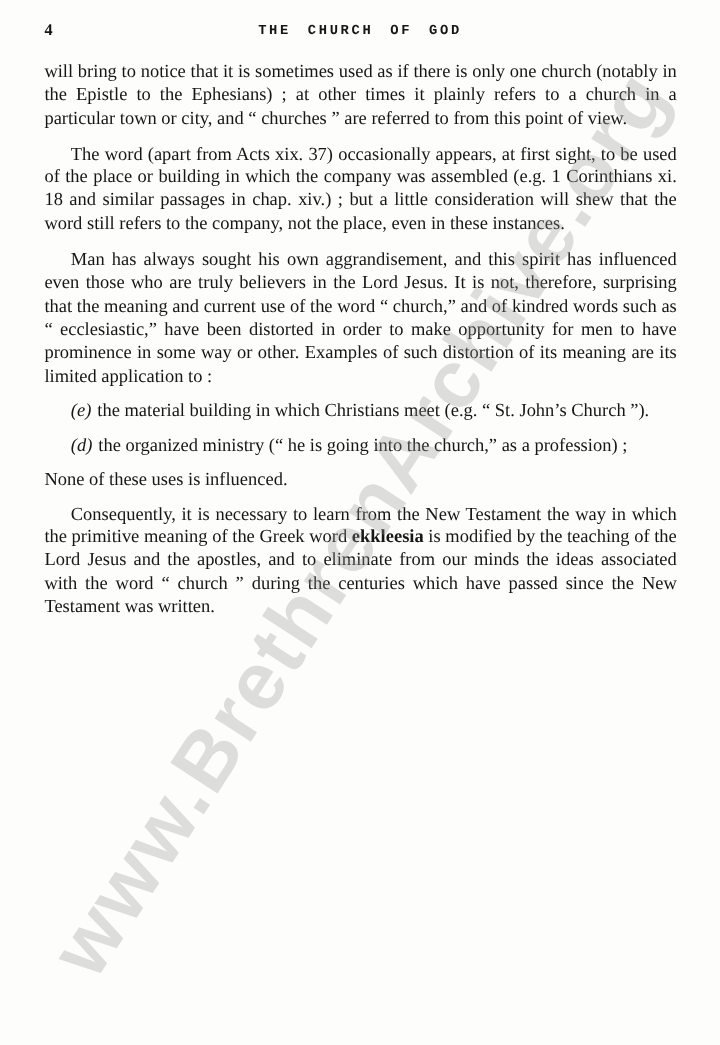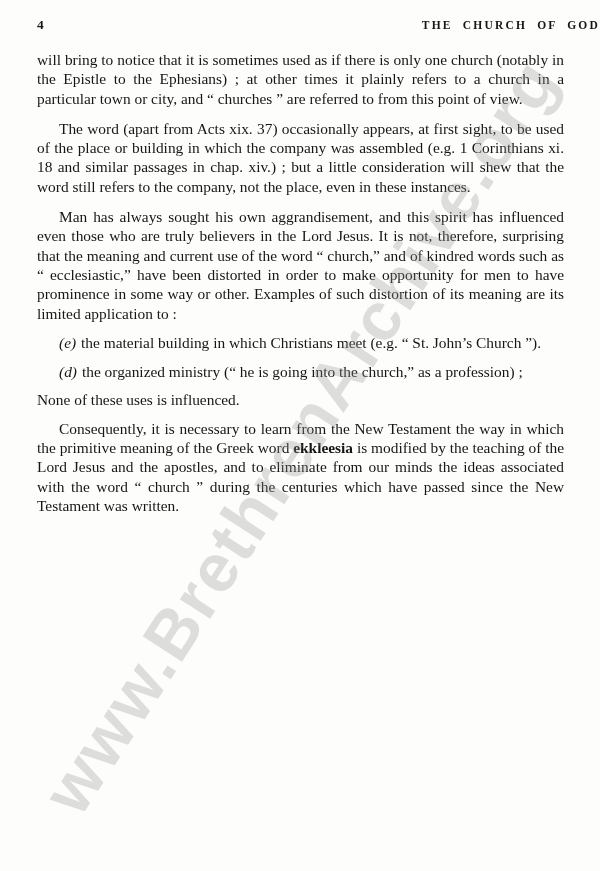--- a/index.html
+++ b/index.html
@@ -36,25 +36,26 @@
   }
   .pagenum {
     position: absolute;
     left: 37px;
     top: 17px;
     font-size: 13.5px;
     font-weight: bold;
   }
   .title {
     display: block;
-    text-align: right;
+    text-align: center;
     font-size: 11.5px;
     font-weight: bold;
     letter-spacing: 2.2px;
     word-spacing: 5px;
+    font-family: Liberation Mono, monospace;
   }
   .content {
     position: relative;
     z-index: 1;
     margin: 17px 36px 0 37px;
     font-size: 15.4px;
     line-height: 19.3px;
     text-align: justify;
   }
   .content p {

